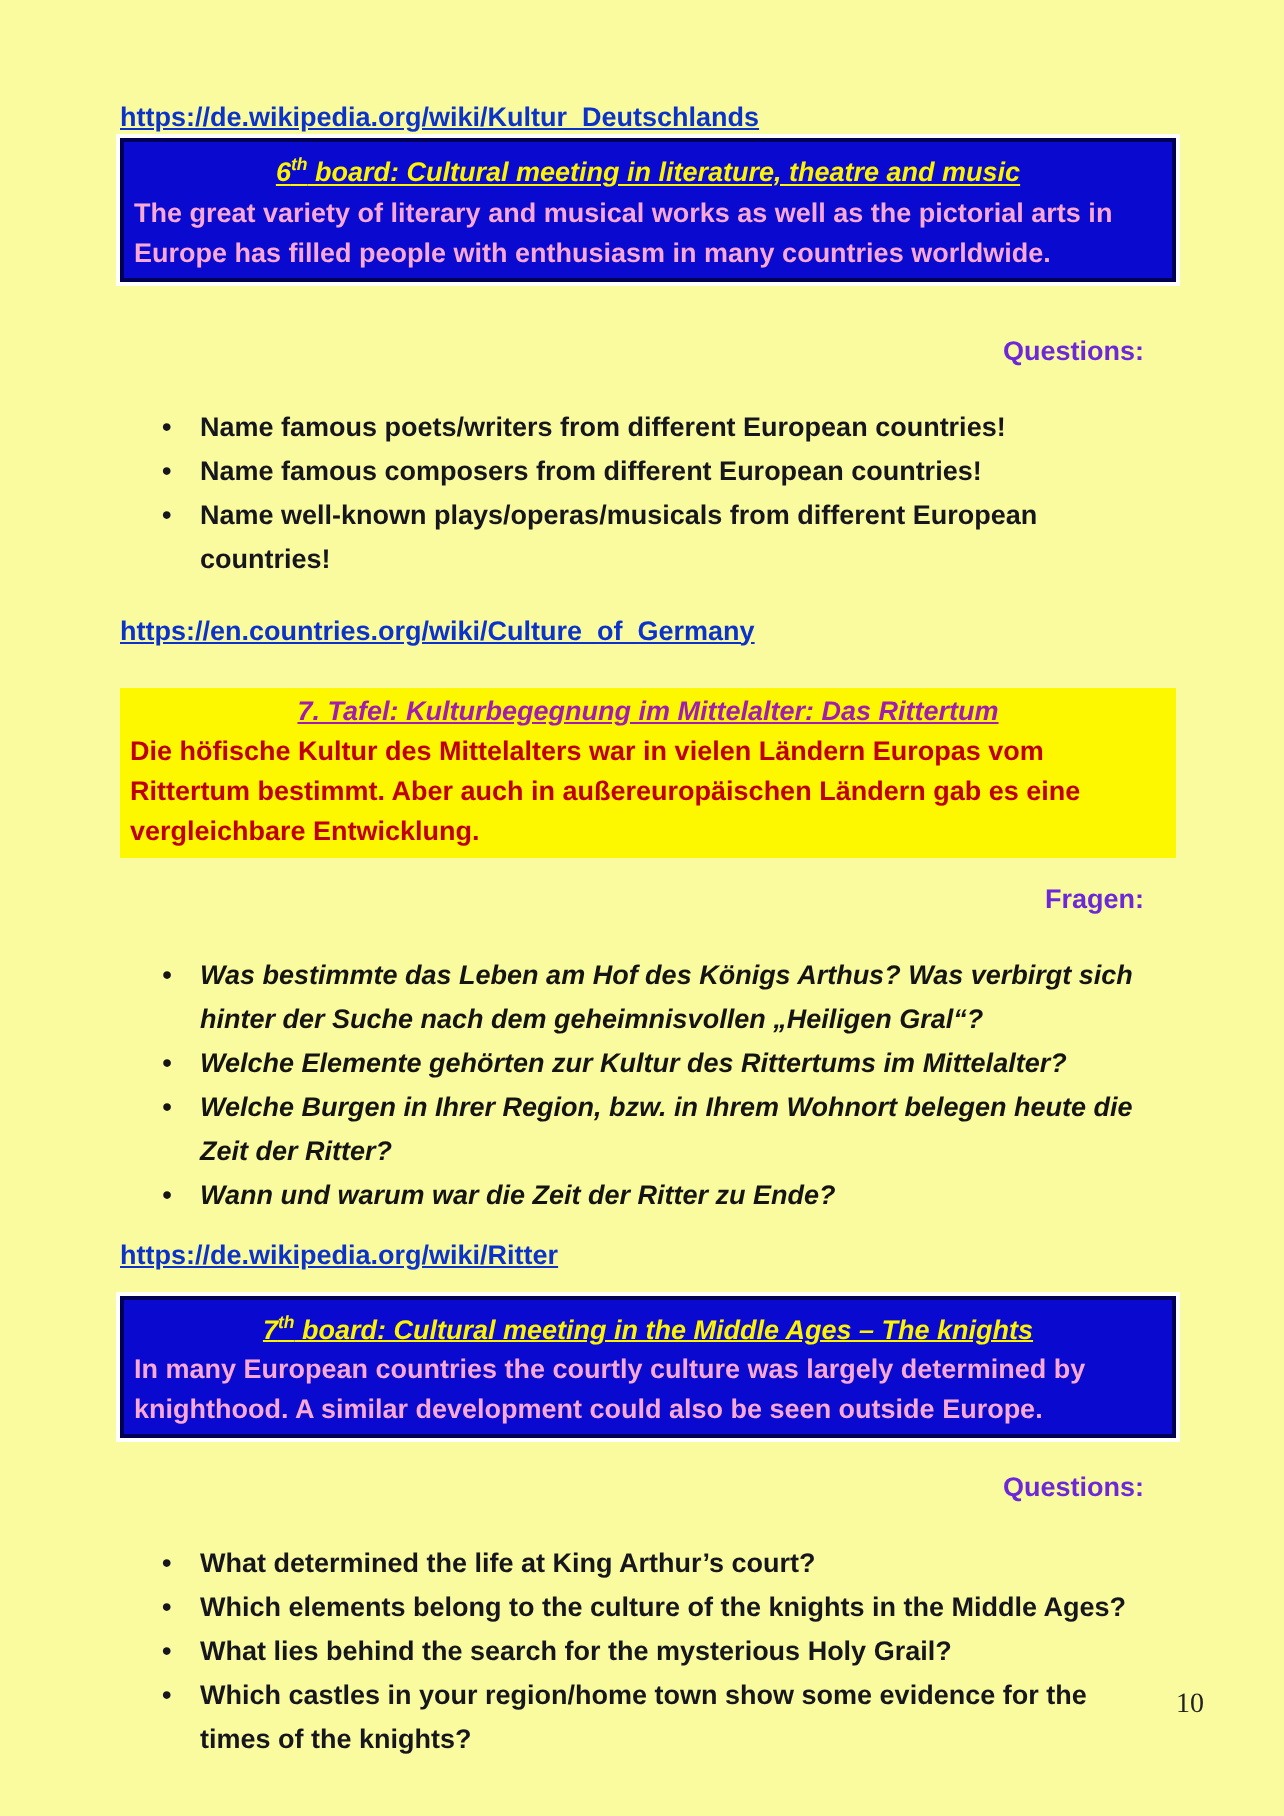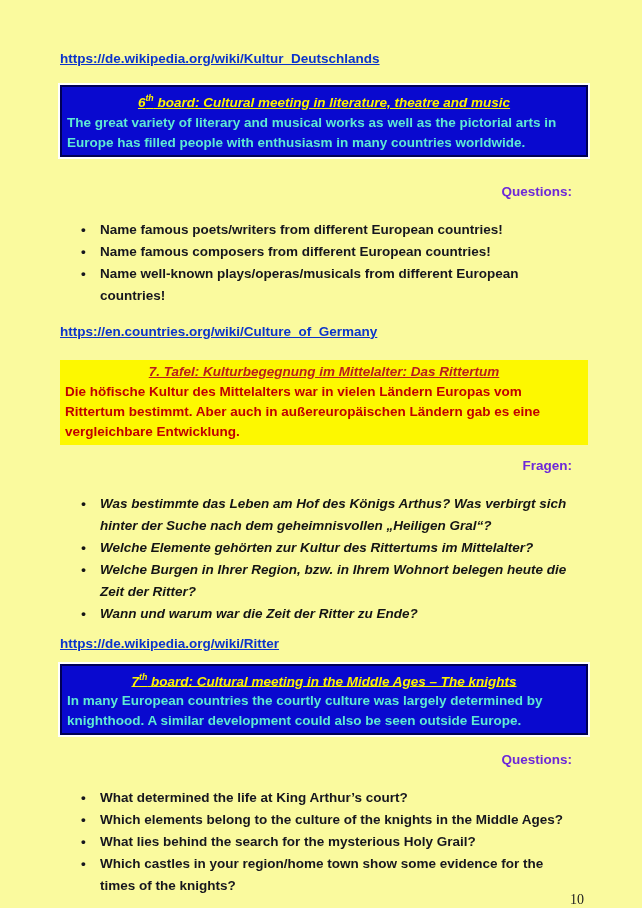--- a/index.html
+++ b/index.html
@@ -59,56 +59,55 @@
   }
   .banner-blue .banner-title{
     display:block;
     text-align:center;
     color:#fdf400;
     font-style:italic;
     text-decoration:underline;
   }
   .banner-blue .banner-body{
     display:block;
-    color:#5eead4;
+    color:#f9a8d4;
   }
   sup.ord{font-size:0.65em;}
   
   .banner-yellow{
     background:#fdf800;
     padding:2px 5px 3px 5px;
     line-height:20px;
   }
   .banner-yellow .banner-title{
     display:block;
     text-align:center;
-    color:#b91c1c;
+    color:#a21caf;
     font-style:italic;
     text-decoration:underline;
   }
   .banner-yellow .banner-body{
     display:block;
     color:#c00000;
   }
   .mt-10{margin-top:10px;}
   .mt-12{margin-top:8px;}
   .mt-14{margin-top:14px;}
-  .mt-16{margin-top:16px;}
+  .mt-16{}
   .mt-18{margin-top:18px;}
   .mt-22{margin-top:22px;}
   .mt-24{margin-top:24px;}
   
   .page-number{
     position:absolute;
-    top:845px;right:58px;
+    top:845px;right:40px;
     font-family:"Liberation Serif",serif;
     font-size:14px;
     font-weight:normal;
     color:#222222;
-    margin-top:47px;
   }
 </style>
 </head>
 <body>
 
 <div class="content">
 
 
   <p class="link-row mt-22">
     <a class="doclink" href="#" title="https://de.wikipedia.org/wiki/Kultur_Deutschlands">https://de.wikipedia.org/wiki/Kultur_Deutschlands</a>

